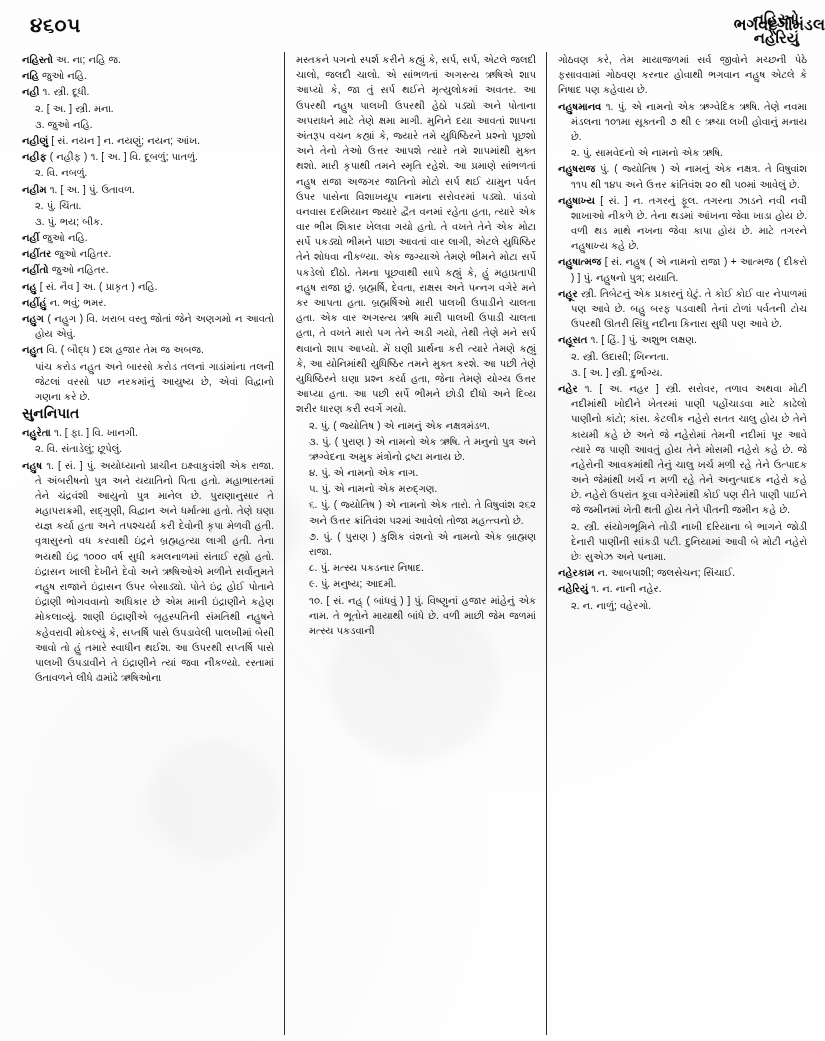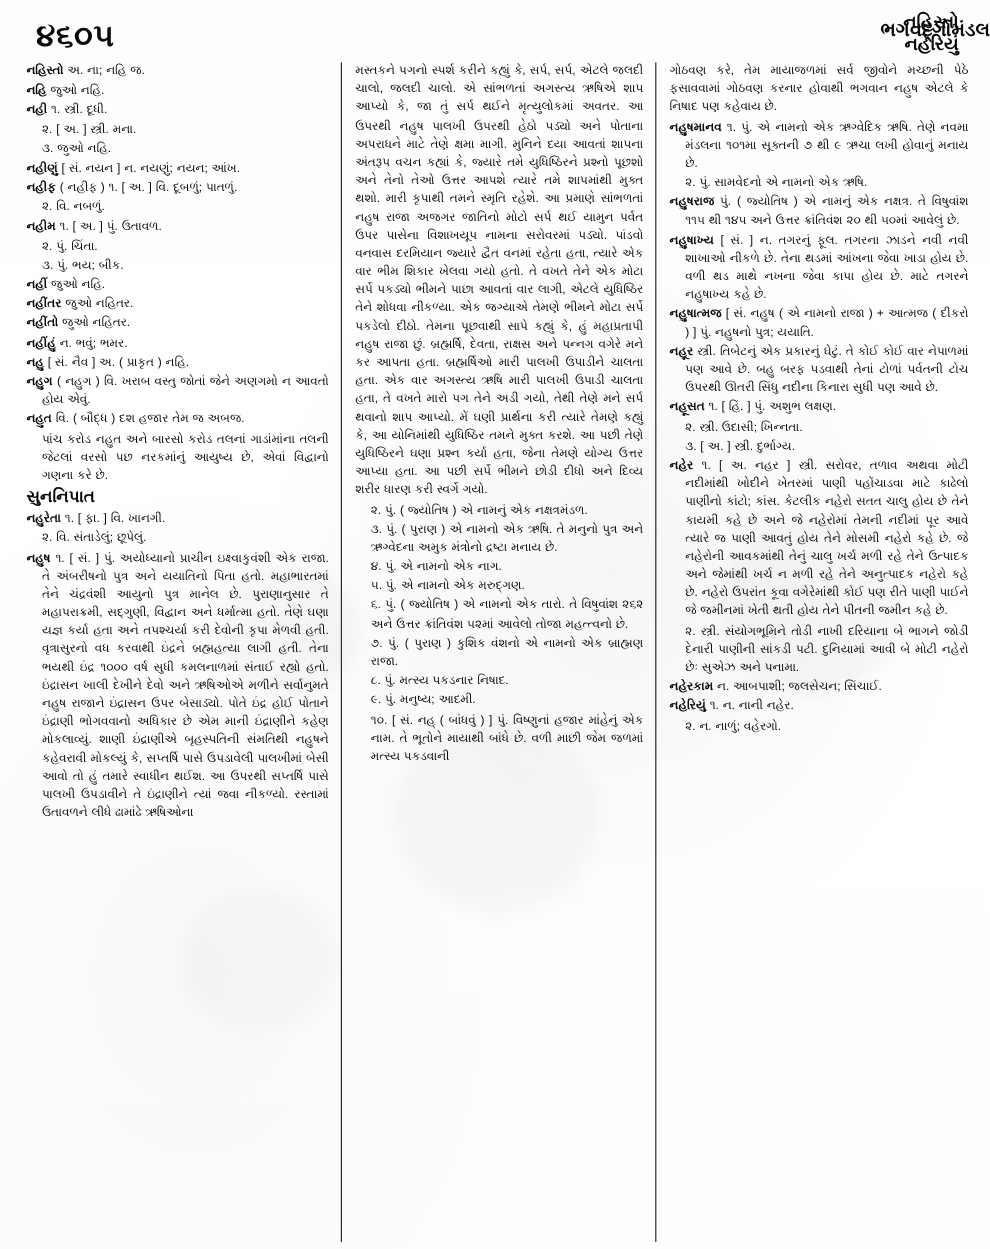--- a/index.html
+++ b/index.html
@@ -26,21 +26,21 @@
   .b2{left:600px;top:430px;width:150px;height:150px;}
   .b3{left:330px;top:600px;width:170px;height:160px;background:rgba(0,0,0,0.022);}
   .b4{left:150px;top:740px;width:130px;height:120px;background:rgba(0,0,0,0.02);}
 
   
   .runhead{
     position:absolute;left:0;right:0;top:8px;height:46px;
   }
   .folio{
     position:absolute;left:30px;top:6px;
-    font-size:26px;font-weight:bold;letter-spacing:0.5px;
+    font-size:20px;font-weight:bold;letter-spacing:0.5px;
   }
   .booktitle{
     position:absolute;left:0;right:0;top:8px;
     text-align:right;font-size:16px;font-weight:bold;
   }
   .guides{
     position:absolute;right:26px;top:2px;text-align:right;
     font-size:15px;font-weight:bold;line-height:1.25;
   }
   .guides div{white-space:nowrap;}
@@ -111,22 +111,22 @@
         <div class="entry sense">૩. જુઓ નહિ.</div>
         <div class="entry hang"><span class="hw">નહીણું</span><span> [ સં. નયન ] ન. નયણું; નયન; આંખ.</span></div>
         <div class="entry hang"><span class="hw">નહીફ</span><span> ( નહીફ ) ૧. [ અ. ] વિ. દૂબળું; પાતળું.</span></div>
         <div class="entry sense">૨. વિ. નબળું.</div>
         <div class="entry hang"><span class="hw">નહીમ</span><span> ૧. [ અ. ] પું. ઉતાવળ.</span></div>
         <div class="entry sense">૨. પું. ચિંતા.</div>
         <div class="entry sense">૩. પું. ભય; બીક.</div>
         <div class="entry hang"><span class="hw">નહીં</span><span> જુઓ નહિ.</span></div>
         <div class="entry hang"><span class="hw">નહીંતર</span><span> જુઓ નહિતર.</span></div>
         <div class="entry hang"><span class="hw">નહીંતો</span><span> જુઓ નહિતર.</span></div>
+        <div class="entry hang"><span class="hw">નહુ</span><span> [ સં. નૈવ ] અ. ( પ્રાકૃત ) નહિ.</span></div>
         <div class="entry hang"><span class="hw">નહીંહું</span><span> ન. ભવું; ભમર.</span></div>
-        <div class="entry hang"><span class="hw">નહુ</span><span> [ સં. નૈવ ] અ. ( પ્રાકૃત ) નહિ.</span></div>
         <div class="entry hang"><span class="hw">નહુગ</span><span> ( નહુગ ) વિ. ખરાબ વસ્તુ જોતાં જેને અણગમો ન આવતો હોય એવું.</span></div>
         <div class="entry hang"><span class="hw">નહુત</span><span> વિ. ( બૌદ્ધ ) દશ હજાર તેમ જ અબજ.</span></div>
         <div class="entry body">પાંચ કરોડ નહુત અને બારસો કરોડ તલનાં ગાડાંમાંના તલની જેટલાં વરસો પછ નરકમાંનું આયુષ્ય છે, એવાં વિદ્વાનો ગણના કરે છે.</div>
         <div class="attrib">સુનનિપાત</div>
         <div class="entry hang"><span class="hw">નહુરેતા</span><span> ૧. [ ફા. ] વિ. ખાનગી.</span></div>
         <div class="entry sense">૨. વિ. સંતાડેલું; છૂપેલું.</div>
         <div class="entry hang"><span class="hw">નહુષ</span><span> ૧. [ સં. ] પું. અયોધ્યાનો પ્રાચીન ઇક્ષ્વાકુવંશી એક રાજા. તે અંબરીષનો પુત્ર અને યયાતિનો પિતા હતો. મહાભારતમાં તેને ચંદ્રવંશી આયુનો પુત્ર માનેલ છે. પુરાણાનુસાર તે મહાપરાક્રમી, સદ્‌ગુણી, વિદ્વાન અને ધર્માત્મા હતો. તેણે ઘણા યજ્ઞ કર્યા હતા અને તપશ્ચર્યા કરી દેવોની કૃપા મેળવી હતી. વૃત્રાસુરનો વધ કરવાથી ઇંદ્રને બ્રહ્મહત્યા લાગી હતી. તેના ભયથી ઇંદ્ર ૧૦૦૦ વર્ષ સુધી કમલનાળમાં સંતાઈ રહ્યો હતો. ઇંદ્રાસન ખાલી દેખીને દેવો અને ઋષિઓએ મળીને સર્વાનુમતે નહુષ રાજાને ઇંદ્રાસન ઉપર બેસાડ્યો. પોતે ઇંદ્ર હોઈ પોતાને ઇંદ્રાણી ભોગવવાનો અધિકાર છે એમ માની ઇંદ્રાણીને કહેણ મોકલાવ્યું. શાણી ઇંદ્રાણીએ બૃહસ્પતિની સંમતિથી નહુષને કહેવરાવી મોકલ્યું કે, સપ્તર્ષિ પાસે ઉપડાવેલી પાલખીમાં બેસી આવો તો હું તમારે સ્વાધીન થઈશ. આ ઉપરથી સપ્તર્ષિ પાસે પાલખી ઉપડાવીને તે ઇંદ્રાણીને ત્યાં જવા નીકળ્યો. રસ્તામાં ઉતાવળને લીધે ઢામાંઢે ઋષિઓના</span></div>
       </div>
     <div class="col col2">
         <div class="entry cont">મસ્તકને પગનો સ્પર્શ કરીને કહ્યું કે, સર્પ, સર્પ, એટલે જલદી ચાલો, જલદી ચાલો. એ સાંભળતાં અગસ્ત્ય ઋષિએ શાપ આપ્યો કે, જા તું સર્પ થઈને મૃત્યુલોકમાં અવતર. આ ઉપરથી નહુષ પાલખી ઉપરથી હેઠો પડ્યો અને પોતાના અપરાધને માટે તેણે ક્ષમા માગી. મુનિને દયા આવતાં શાપના અંતરૂપ વચન કહ્યાં કે, જ્યારે તમે યુધિષ્ઠિરને પ્રશ્નો પૂછશો અને તેનો તેઓ ઉત્તર આપશે ત્યારે તમે શાપમાંથી મુક્ત થશો. મારી કૃપાથી તમને સ્મૃતિ રહેશે. આ પ્રમાણે સાંભળતાં નહુષ રાજા અજગર જાતિનો મોટો સર્પ થઈ યામુન પર્વત ઉપર પાસેના વિશાખયૂપ નામના સરોવરમાં પડ્યો. પાંડવો વનવાસ દરમિયાન જ્યારે દ્વૈત વનમાં રહેતા હતા, ત્યારે એક વાર ભીમ શિકાર ખેલવા ગયો હતો. તે વખતે તેને એક મોટા સર્પે પકડ્યો ભીમને પાછા આવતાં વાર લાગી, એટલે યુધિષ્ઠિર તેને શોધવા નીકળ્યા. એક જગ્યાએ તેમણે ભીમને મોટા સર્પે પકડેલો દીઠો. તેમના પૂછવાથી સાપે કહ્યું કે, હું મહાપ્રતાપી નહુષ રાજા છું. બ્રહ્મર્ષિ, દેવતા, રાક્ષસ અને પન્નગ વગેરે મને કર આપતા હતા. બ્રહ્મર્ષિઓ મારી પાલખી ઉપાડીને ચાલતા હતા. એક વાર અગસ્ત્ય ઋષિ મારી પાલખી ઉપાડી ચાલતા હતા, તે વખતે મારો પગ તેને અડી ગયો, તેથી તેણે મને સર્પ થવાનો શાપ આપ્યો. મેં ઘણી પ્રાર્થના કરી ત્યારે તેમણે કહ્યું કે, આ યોનિમાંથી યુધિષ્ઠિર તમને મુક્ત કરશે. આ પછી તેણે યુધિષ્ઠિરને ઘણા પ્રશ્ન કર્યા હતા, જેના તેમણે યોગ્ય ઉત્તર આપ્યા હતા. આ પછી સર્પે ભીમને છોડી દીધો અને દિવ્ય શરીર ધારણ કરી સ્વર્ગે ગયો.</div>

